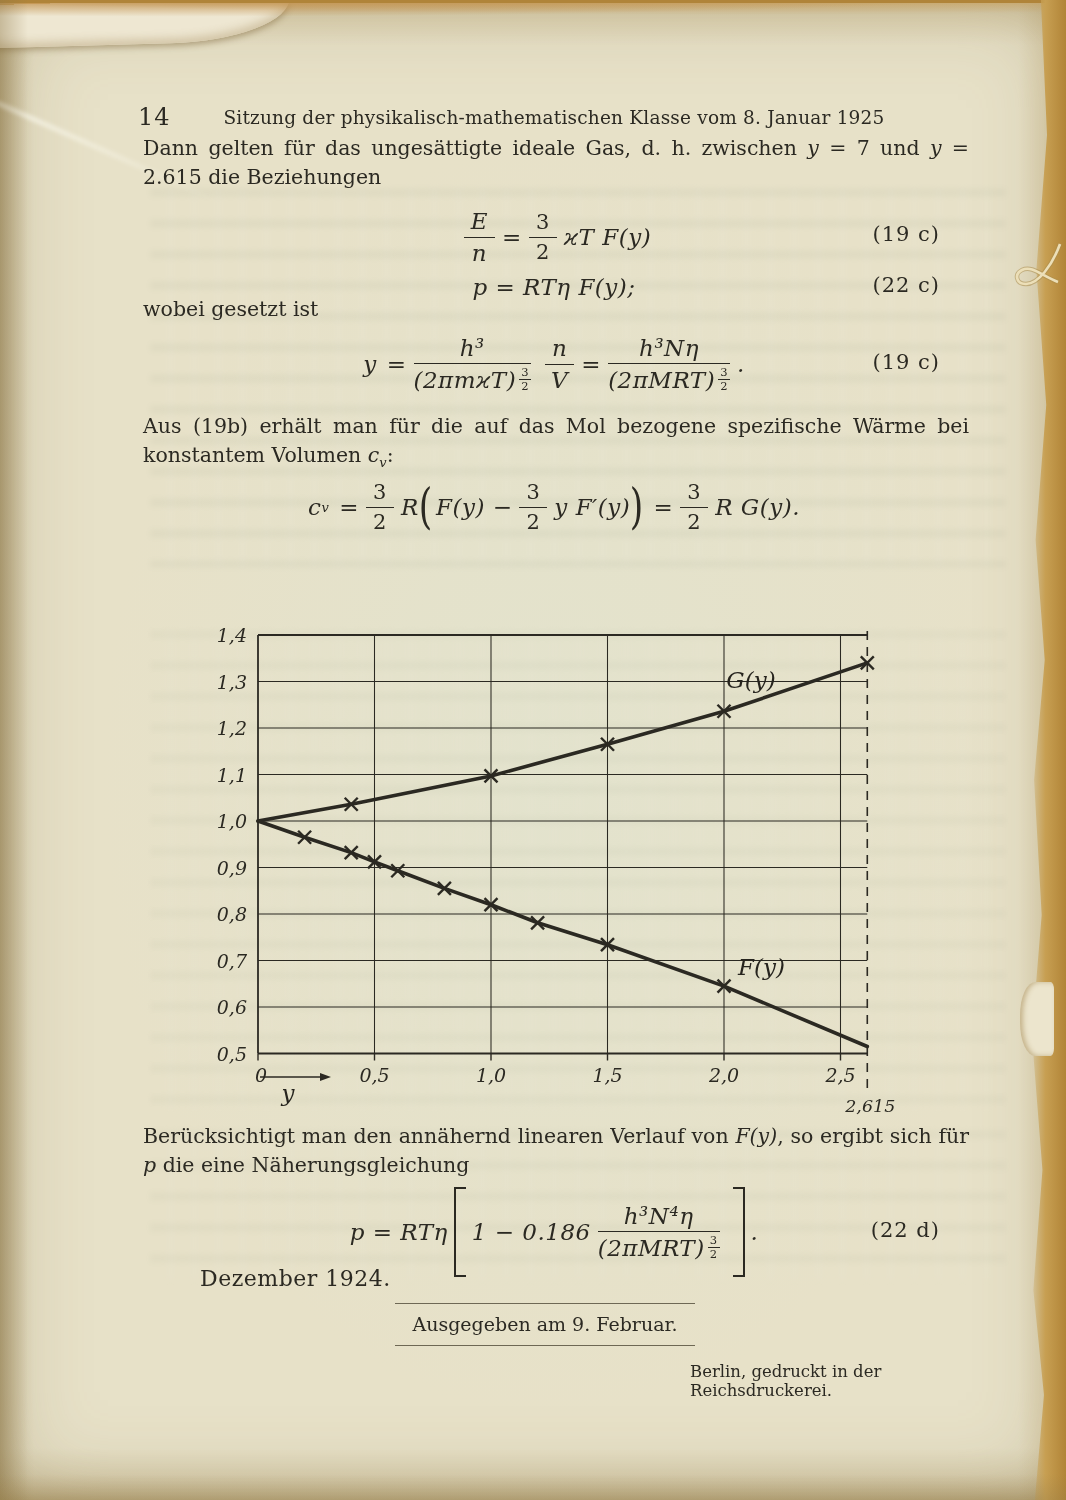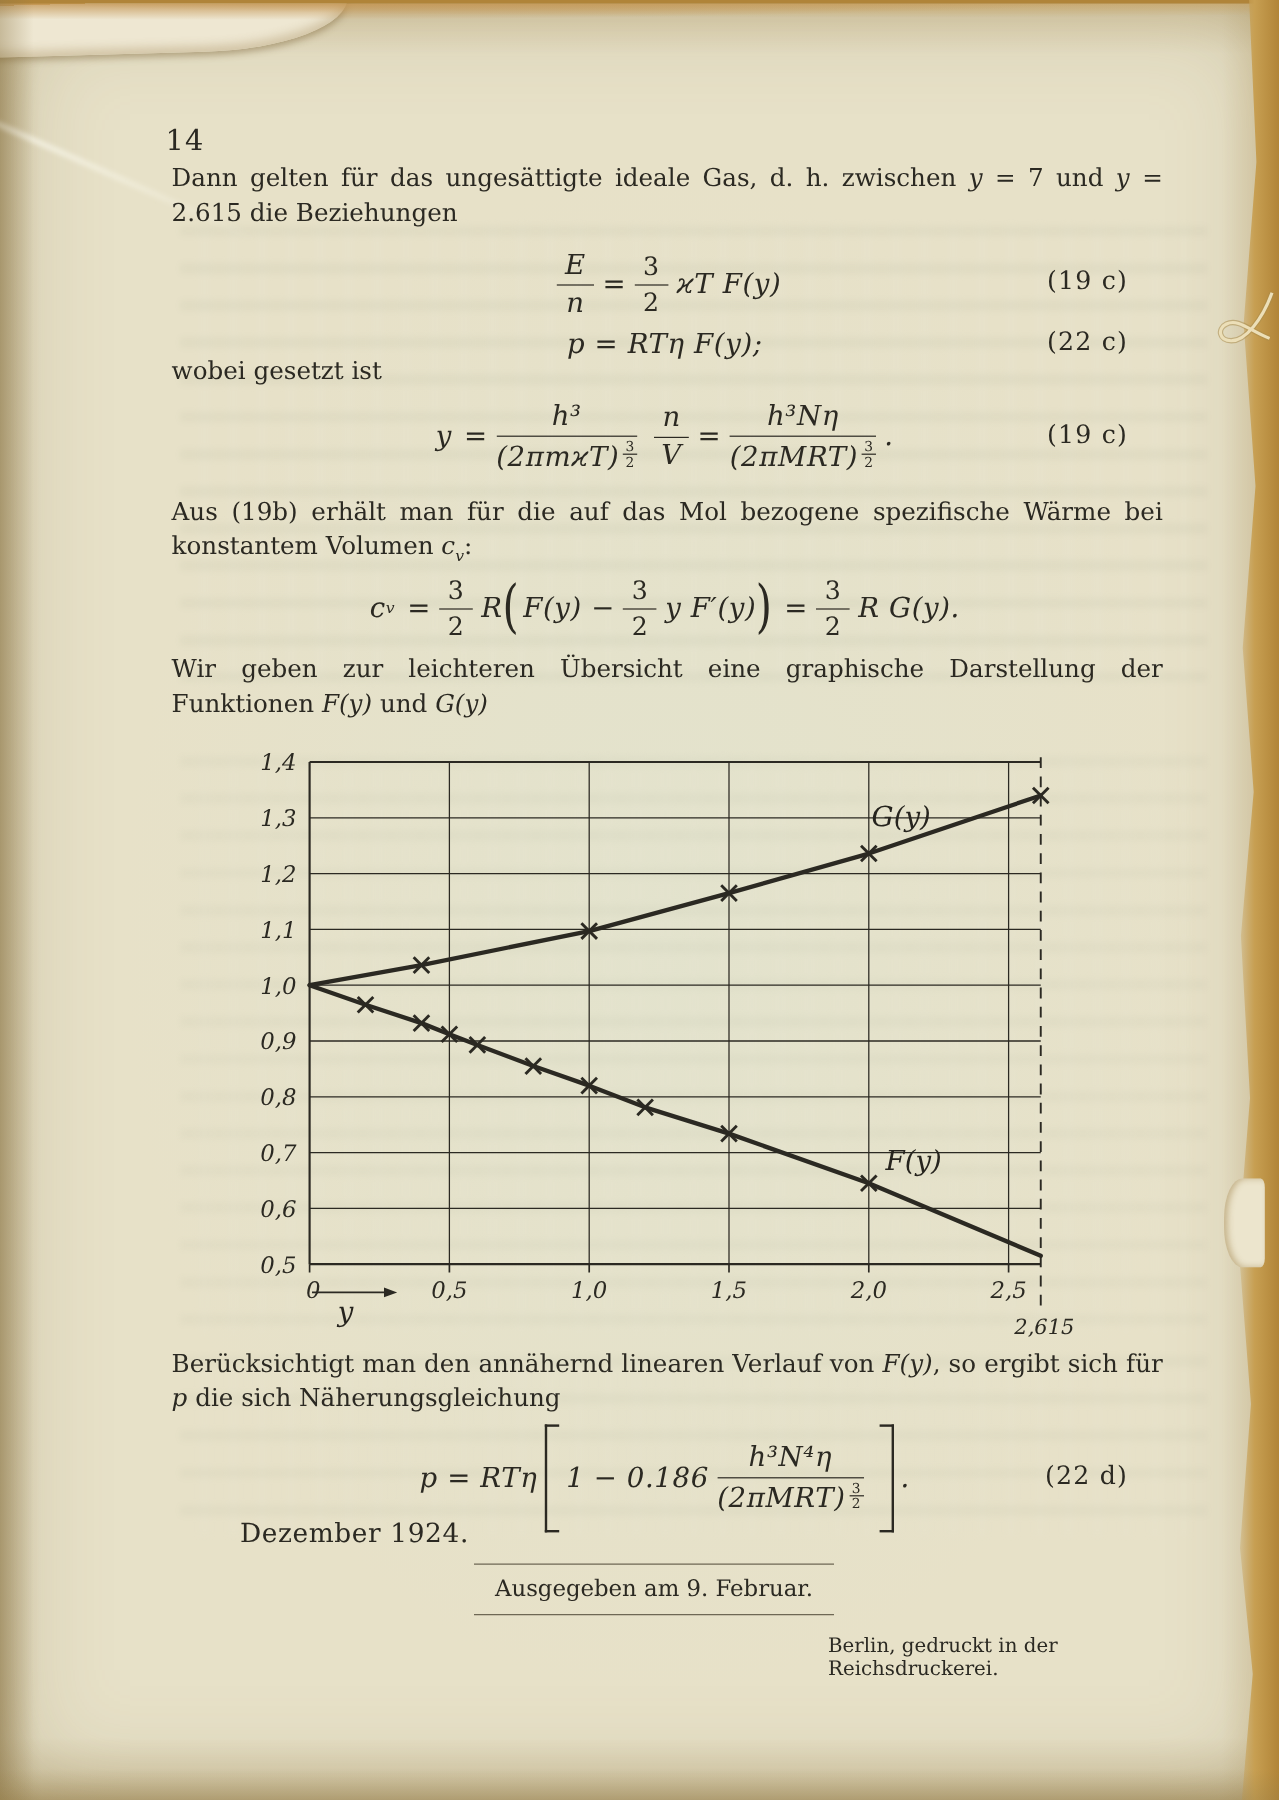--- a/index.html
+++ b/index.html
@@ -88,20 +88,21 @@
   <div class="edge-bottom"></div>
   <svg class="abs" style="left:1008px;top:240px;width:56px;height:62px;" viewBox="0 0 56 62">
     <path d="M52,4 C44,26 30,44 18,44 C8,44 6,34 14,30 C24,25 34,36 50,42" fill="none" stroke="#a98c4c" stroke-width="4.5" opacity=".55"></path>
     <path d="M52,4 C44,26 30,44 18,44 C8,44 6,34 14,30 C24,25 34,36 50,42" fill="none" stroke="#ecdfb8" stroke-width="2.6"></path>
   </svg>
   <div class="bleed" style="top:188px;height:380px;"></div>
   <div class="bleed" style="top:630px;height:480px;opacity:.3;"></div>
   <div class="bleed" style="top:1130px;height:150px;opacity:.33;"></div>
 
   <div class="abs pagenum" style="left:138px;top:103px;text-align:center;">14</div>
+  <div class="abs htitle">Sitzung der physikalisch-mathematischen Klasse vom 8. Januar 1925</div>
 
   <p class="abs para" style="left:143px;top:134px;margin:0;"><span>Dann gelten für das ungesättigte ideale Gas, d. h. zwischen </span><span class="v">y</span><span> = 7 und </span><span class="v">y</span><span> = 2.615 die Beziehungen</span></p>
 
   <div class="abs eqrow" style="top:206px;height:62px;">
     <span class="frac">
         <span class="num">E</span>
         <span class="den">n</span>
       </span>
     <span>=</span>
     <span class="frac nfrac">
@@ -168,21 +169,20 @@
     <span class="bigp">)</span>
       <span class="gap"></span>
     <span>=</span>
     <span class="frac nfrac">
         <span class="num">3</span>
         <span class="den">2</span>
       </span>
     <span>R G(y).</span>
   </div>
 
-  <p class="abs para" style="left:143px;top:543px;margin:0;"><span>Wir geben zur leichteren Übersicht eine graphische Darstellung der Funktionen </span><span class="v">F(y)</span><span> und </span><span class="v">G(y)</span></p>
 
   <div class="abs figure">
     <svg width="730" height="505" viewBox="0 0 730 505">
         <line x1="78" y1="435.49999999999994" x2="687.2950000000001" y2="435.49999999999994" stroke="#2b2922" stroke-width="1.8"></line>
         <text x="67" y="442.49999999999994" text-anchor="end" class="tick">0,5</text>
         <line x1="78" y1="388.99999999999994" x2="687.2950000000001" y2="388.99999999999994" stroke="#2b2922" stroke-width="1.05"></line>
         <text x="67" y="395.99999999999994" text-anchor="end" class="tick">0,6</text>
         <line x1="78" y1="342.5" x2="687.2950000000001" y2="342.5" stroke="#2b2922" stroke-width="1.05"></line>
         <text x="67" y="349.5" text-anchor="end" class="tick">0,7</text>
         <line x1="78" y1="295.99999999999994" x2="687.2950000000001" y2="295.99999999999994" stroke="#2b2922" stroke-width="1.05"></line>
@@ -250,21 +250,21 @@
         <line x1="421" y1="333.18999999999994" x2="434" y2="320.18999999999994" stroke="#2b2922" stroke-width="2.4"></line>
         <line x1="537.5" y1="361.57499999999993" x2="550.5" y2="374.57499999999993" stroke="#2b2922" stroke-width="2.4"></line>
         <line x1="537.5" y1="374.57499999999993" x2="550.5" y2="361.57499999999993" stroke="#2b2922" stroke-width="2.4"></line>
         <text x="557.98" y="357.37999999999994" class="serieslabel">F(y)</text>
         <line x1="80" y1="459" x2="140" y2="459" stroke="#2b2922" stroke-width="1.5"></line>
         <polygon points="140,455 151,459 140,463" fill="#2b2922"></polygon>
         <text x="108" y="483" text-anchor="middle" class="serieslabel">y</text>
       </svg>
   </div>
 
-  <p class="abs para" style="left:143px;top:1122px;margin:0;"><span>Berücksichtigt man den annähernd linearen Verlauf von </span><span class="v">F(y)</span><span>, so ergibt sich für </span><span class="v">p</span><span> die sich Näherungsgleichung</span></p>
+  <p class="abs para" style="left:143px;top:1122px;margin:0;"><span>Berücksichtigt man den annähernd linearen Verlauf von </span><span class="v">F(y)</span><span>, so ergibt sich für </span><span class="v">p</span><span> die eine Näherungsgleichung</span></p>
 
   <div class="abs eqrow" style="top:1186px;height:92px;">
     <span>p = RTη</span>
     <span class="brk l"></span>
     <span>1 − 0.186</span>
     <span class="frac">
         <span class="num">h³N⁴η</span>
         <span class="den"><span>(2πMRT)</span><span class="sfrac">
             <span class="t">3</span>
             <span>2</span>

